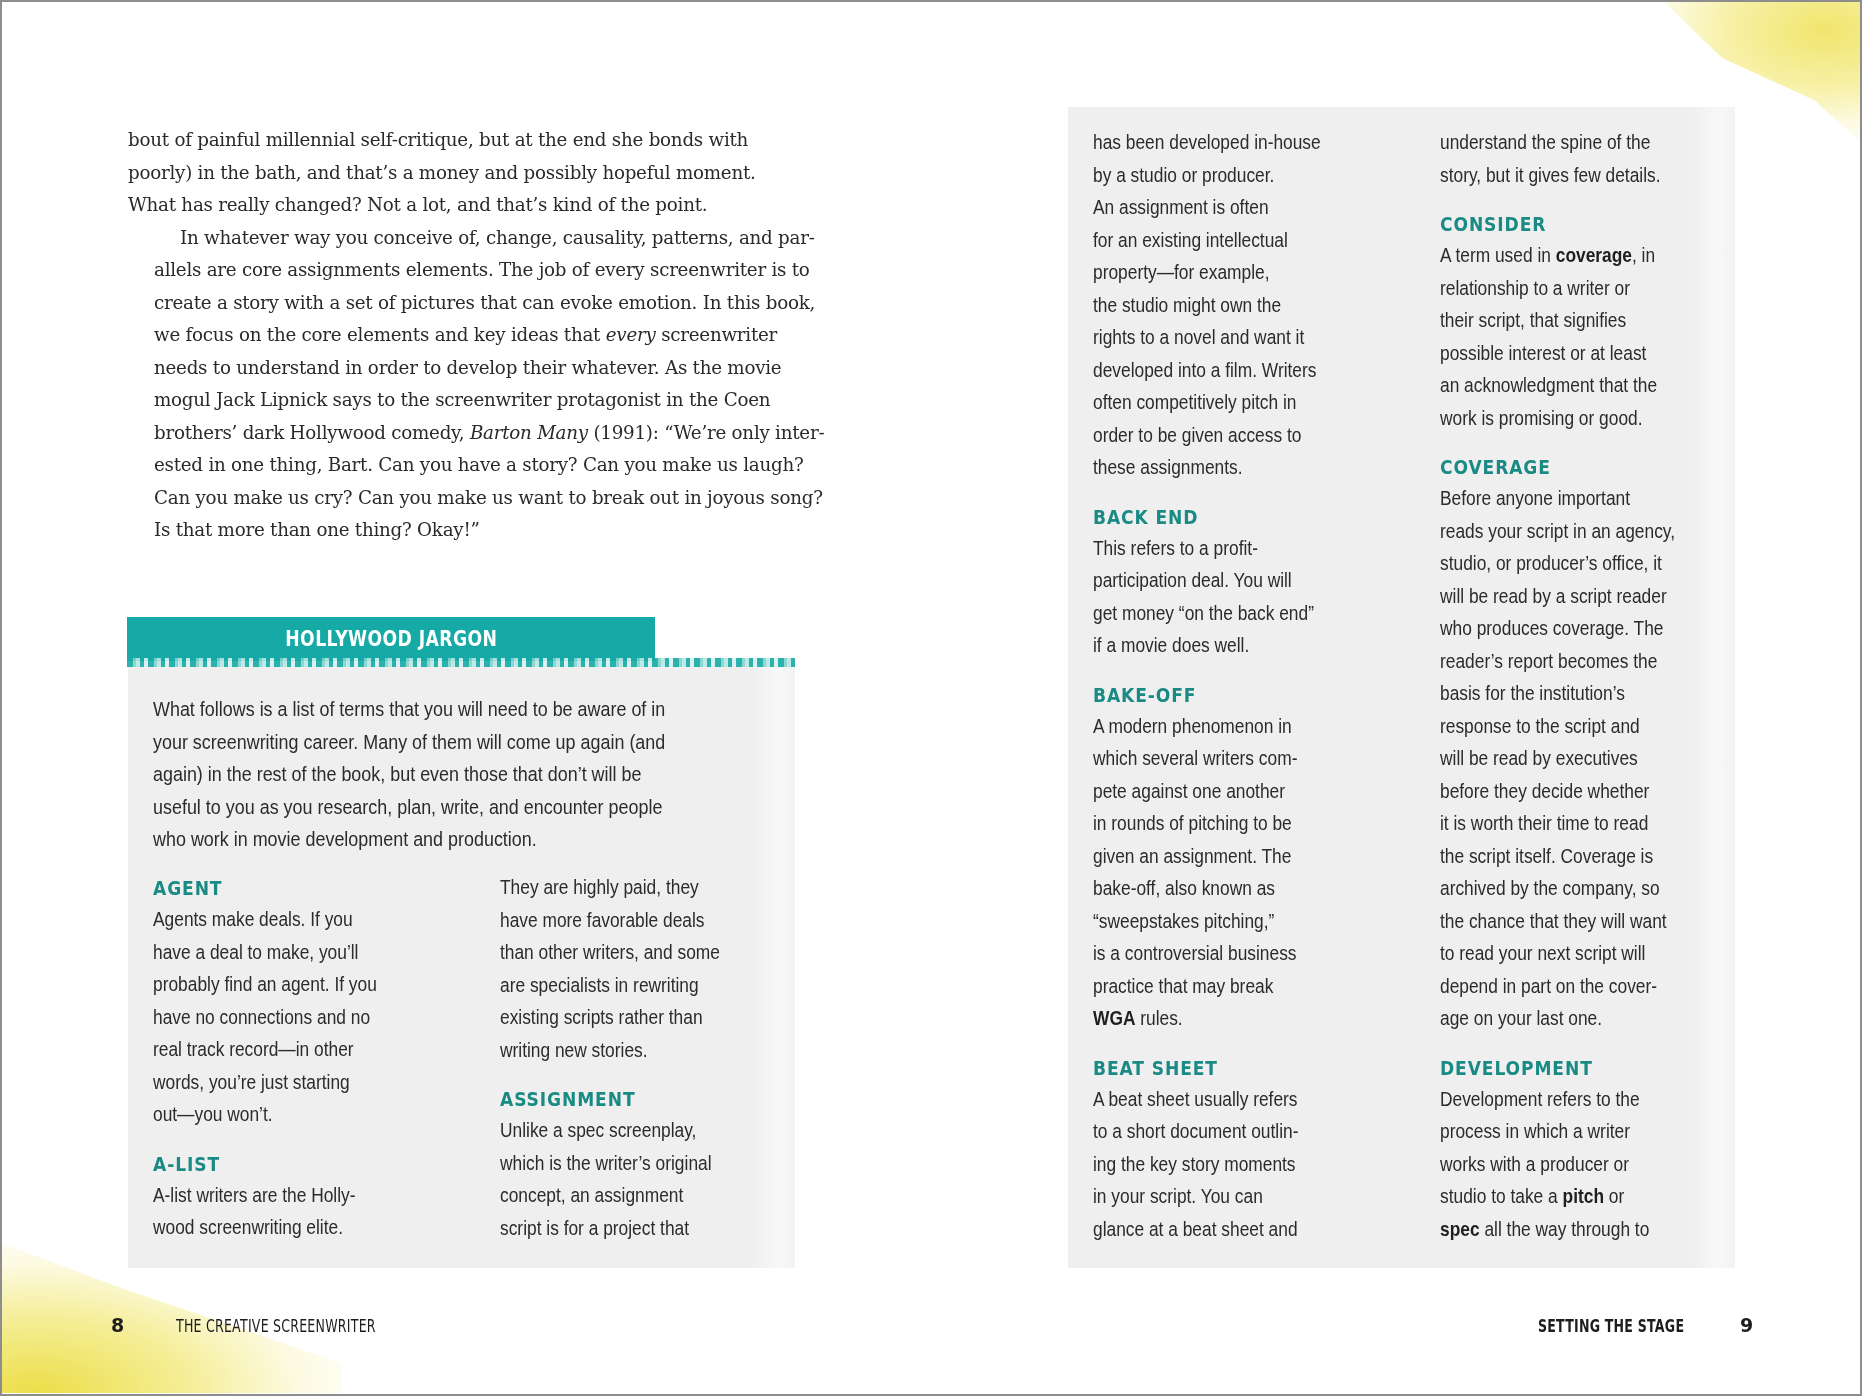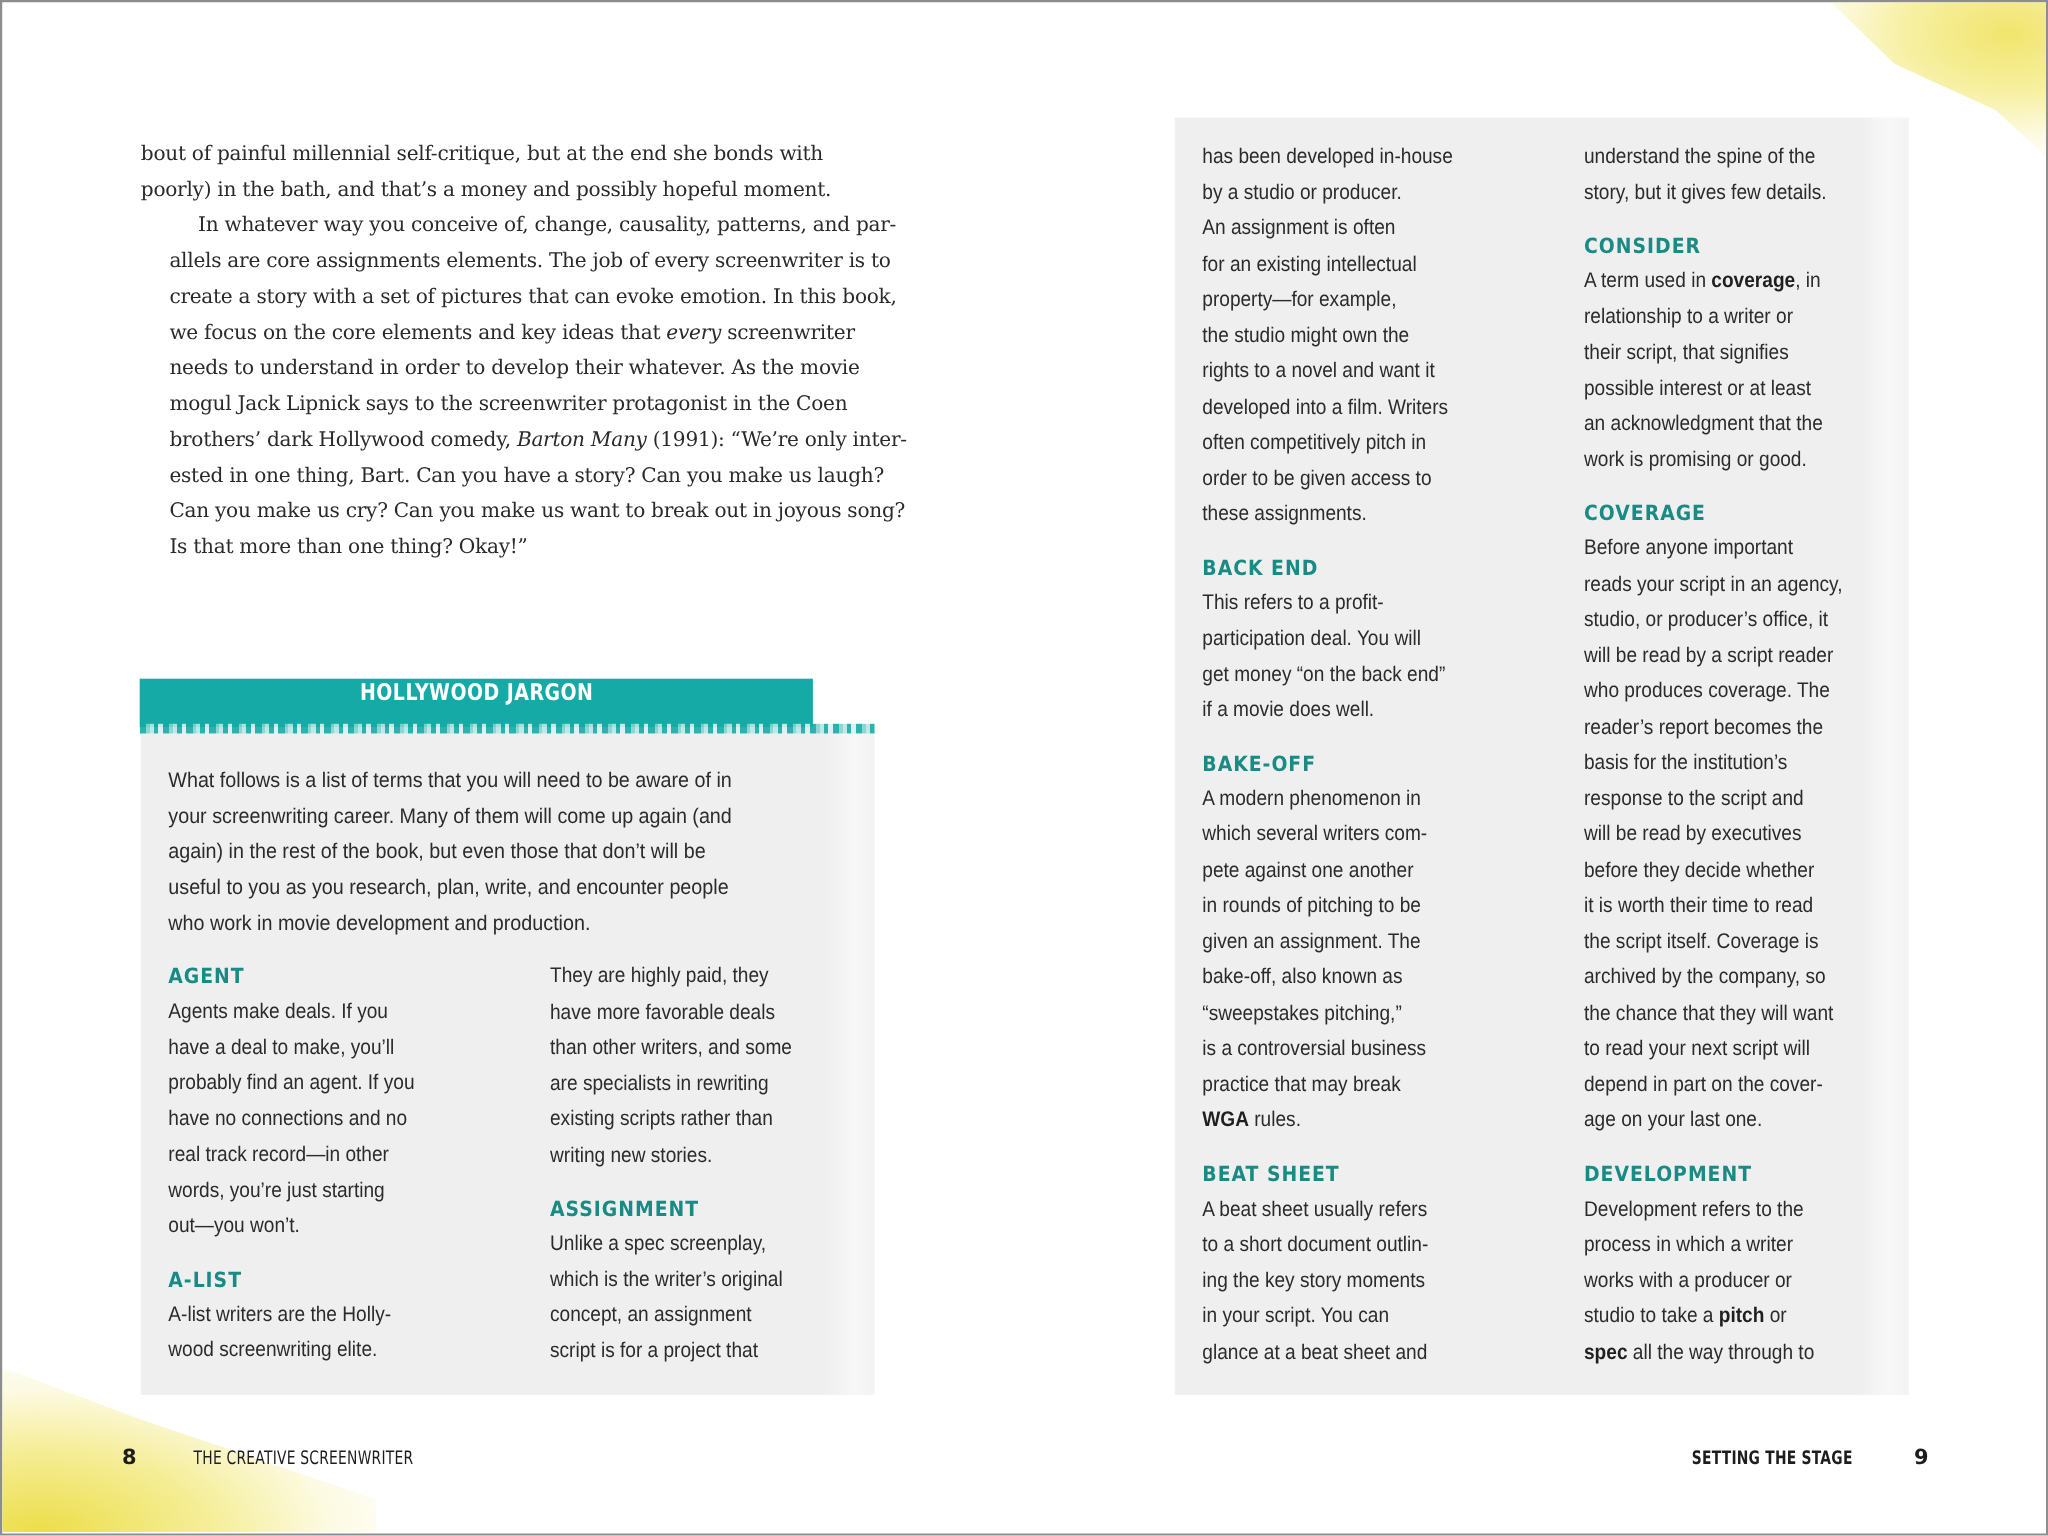--- a/index.html
+++ b/index.html
@@ -16,22 +16,22 @@
     clip-path: polygon(0 0, 35% 30%, 100% 80%, 100% 100%, 0 100%); }
 
   
   .body-text { position:absolute; left:128px; top:124px; width:670px;
     font-family:"DejaVu Serif", "Liberation Serif", serif; font-size:18.3px; line-height:32.5px; color:#2a2a2a; letter-spacing:-0.25px; }
   .body-text p { margin:0; text-align:justify; }
   .body-text p.indent { text-indent:26px; }
   .body-text .ln { display:block; white-space:nowrap; }
 
   
-  .banner { position:absolute; left:127px; top:617px; width:612px; height:44px; background:#15aaa5;
-    display:flex; align-items:flex-start; justify-content:center; }
+  .banner { position:absolute; left:127px; top:617px; width:528px; height:44px; background:#15aaa5;
+    display:flex; align-items:center; justify-content:center; }
   .banner-edge { position:absolute; left:127px; top:658px; width:668px; height:9px;
     background: repeating-linear-gradient(90deg, #15aaa5 0 6px, #7fd3cf 6px 9px, #b8e6e3 9px 13px, #15aaa5 13px 17px, #d9efee 17px 21px);
     opacity:0.9; }
   .banner-title { font-family:"DejaVu Sans", sans-serif; font-weight:bold; font-size:21px; color:#ffffff; letter-spacing:0.5px; transform:scaleX(0.82); }
 
   
   .box { position:absolute; background:#efefef; }
   .box-left { left:128px; top:667px; width:667px; height:601px; }
   .box-right { left:1068px; top:107px; width:667px; height:1161px; }
   .box::after { content:""; position:absolute; top:0; right:0; width:44px; height:100%;
@@ -55,20 +55,21 @@
 <body>
 
 <div class="frame"></div>
 <div class="chalk-tr"></div>
 <div class="chalk-bl"></div>
 
 <div class="body-text">
   <p>
     <span class="ln">bout of painful millennial self-critique, but at the end she bonds with</span>
     <span class="ln">poorly) in the bath, and that’s a money and possibly hopeful moment.</span>
+    <span class="ln">What has really changed? Not a lot, and that’s kind of the point.</span>
   </p>
   <p class="indent">
     <span class="ln" style="padding-left:26px">In whatever way you conceive of, change, causality, patterns, and par-</span>
     <span class="ln">allels are core assignments elements. The job of every screenwriter is to</span>
     <span class="ln">create a story with a set of pictures that can evoke emotion. In this book,</span>
     <span class="ln">we focus on the core elements and key ideas that <i>every</i> screenwriter</span>
     <span class="ln">needs to understand in order to develop their whatever. As the movie</span>
     <span class="ln">mogul Jack Lipnick says to the screenwriter protagonist in the Coen</span>
     <span class="ln">brothers’ dark Hollywood comedy, <i>Barton Many</i> (1991): “We’re only inter-</span>
     <span class="ln">ested in one thing, Bart. Can you have a story? Can you make us laugh?</span>

